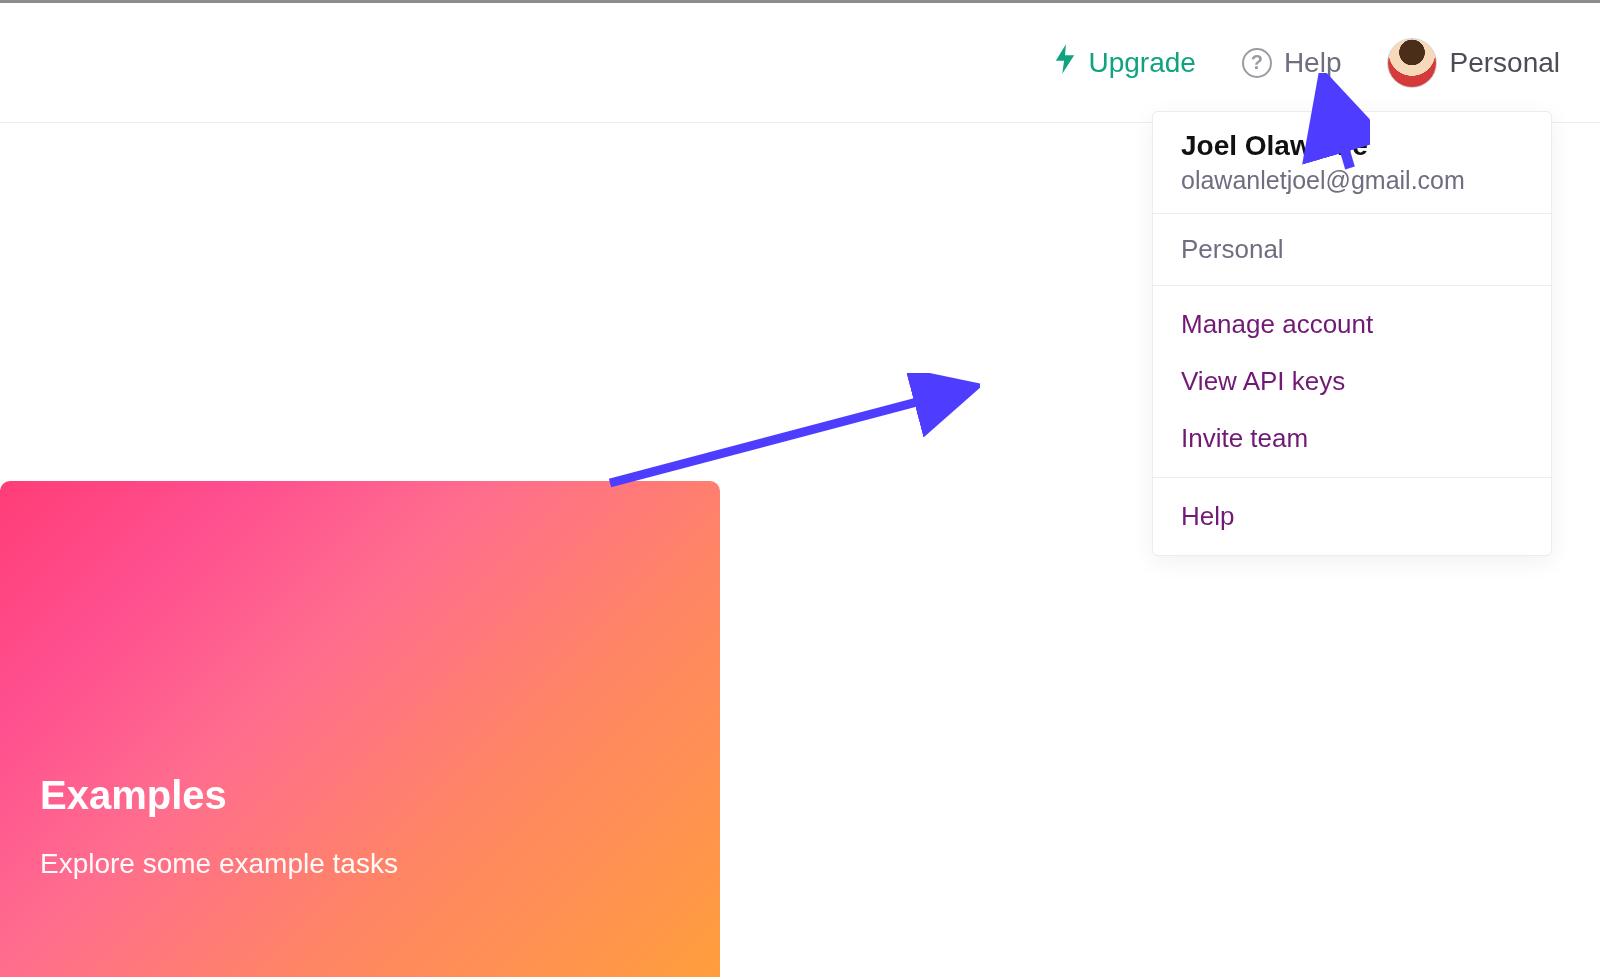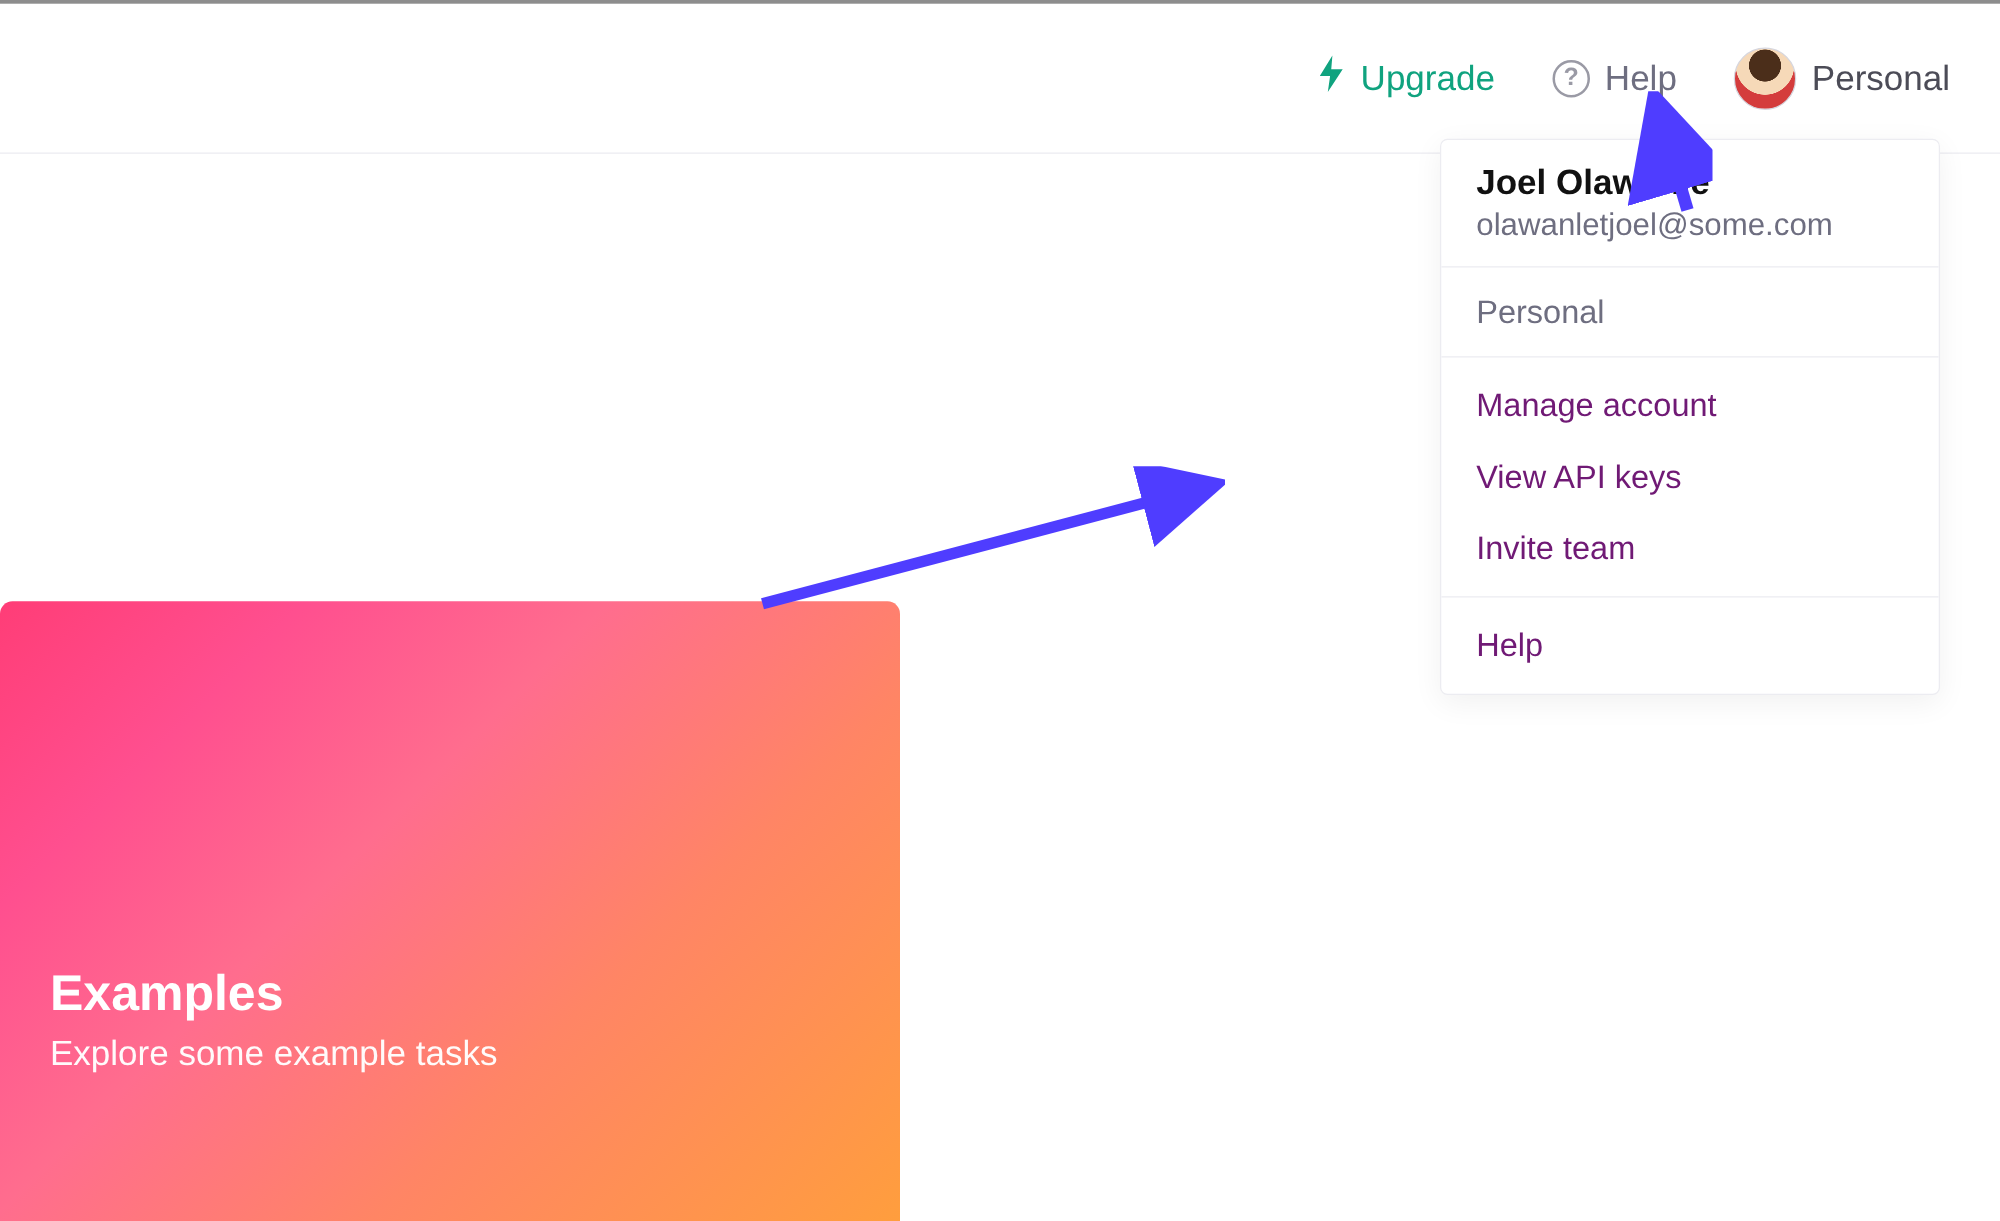--- a/index.html
+++ b/index.html
@@ -88,21 +88,21 @@
     left: 0;
     top: 478px;
     width: 720px;
     height: 499px;
     border-radius: 10px 10px 0 0;
     background: linear-gradient(135deg, #ff3d77 0%, #ff4f8f 20%, #ff6d8e 40%, #ff8565 65%, #ff9e3d 100%);
     color: #ffffff;
     padding: 260px 40px 0 40px;
   }
   .card-title { font-size: 40px; font-weight: 700; margin-top: 32px; }
-  .card-sub { font-size: 28px; margin-top: 9px; font-weight: 400; opacity: .97; }
+  .card-sub { font-size: 28px; margin-top: 30px; font-weight: 400; opacity: .97; }
 
   
   .arrow-svg {
     position: absolute;
     pointer-events: none;
   }
 </style>
 </head>
 <body>
 
@@ -126,21 +126,21 @@
     <span class="avatar"></span>
     <span class="personal-label">Personal</span>
   </div>
 
 </div>
 
 <div class="menu">
 
   <div class="menu-section">
     <div class="menu-name">Joel Olawanle</div>
-    <div class="menu-email">olawanletjoel@some.com</div>
+    <div class="menu-email">olawanletjoel@gmail.com</div>
   </div>
 
   <div class="menu-divider"></div>
 
   <div class="menu-workspace">Personal</div>
 
   <div class="menu-divider"></div>
 
   <div class="menu-group">
     <div class="menu-item">Manage account</div>

